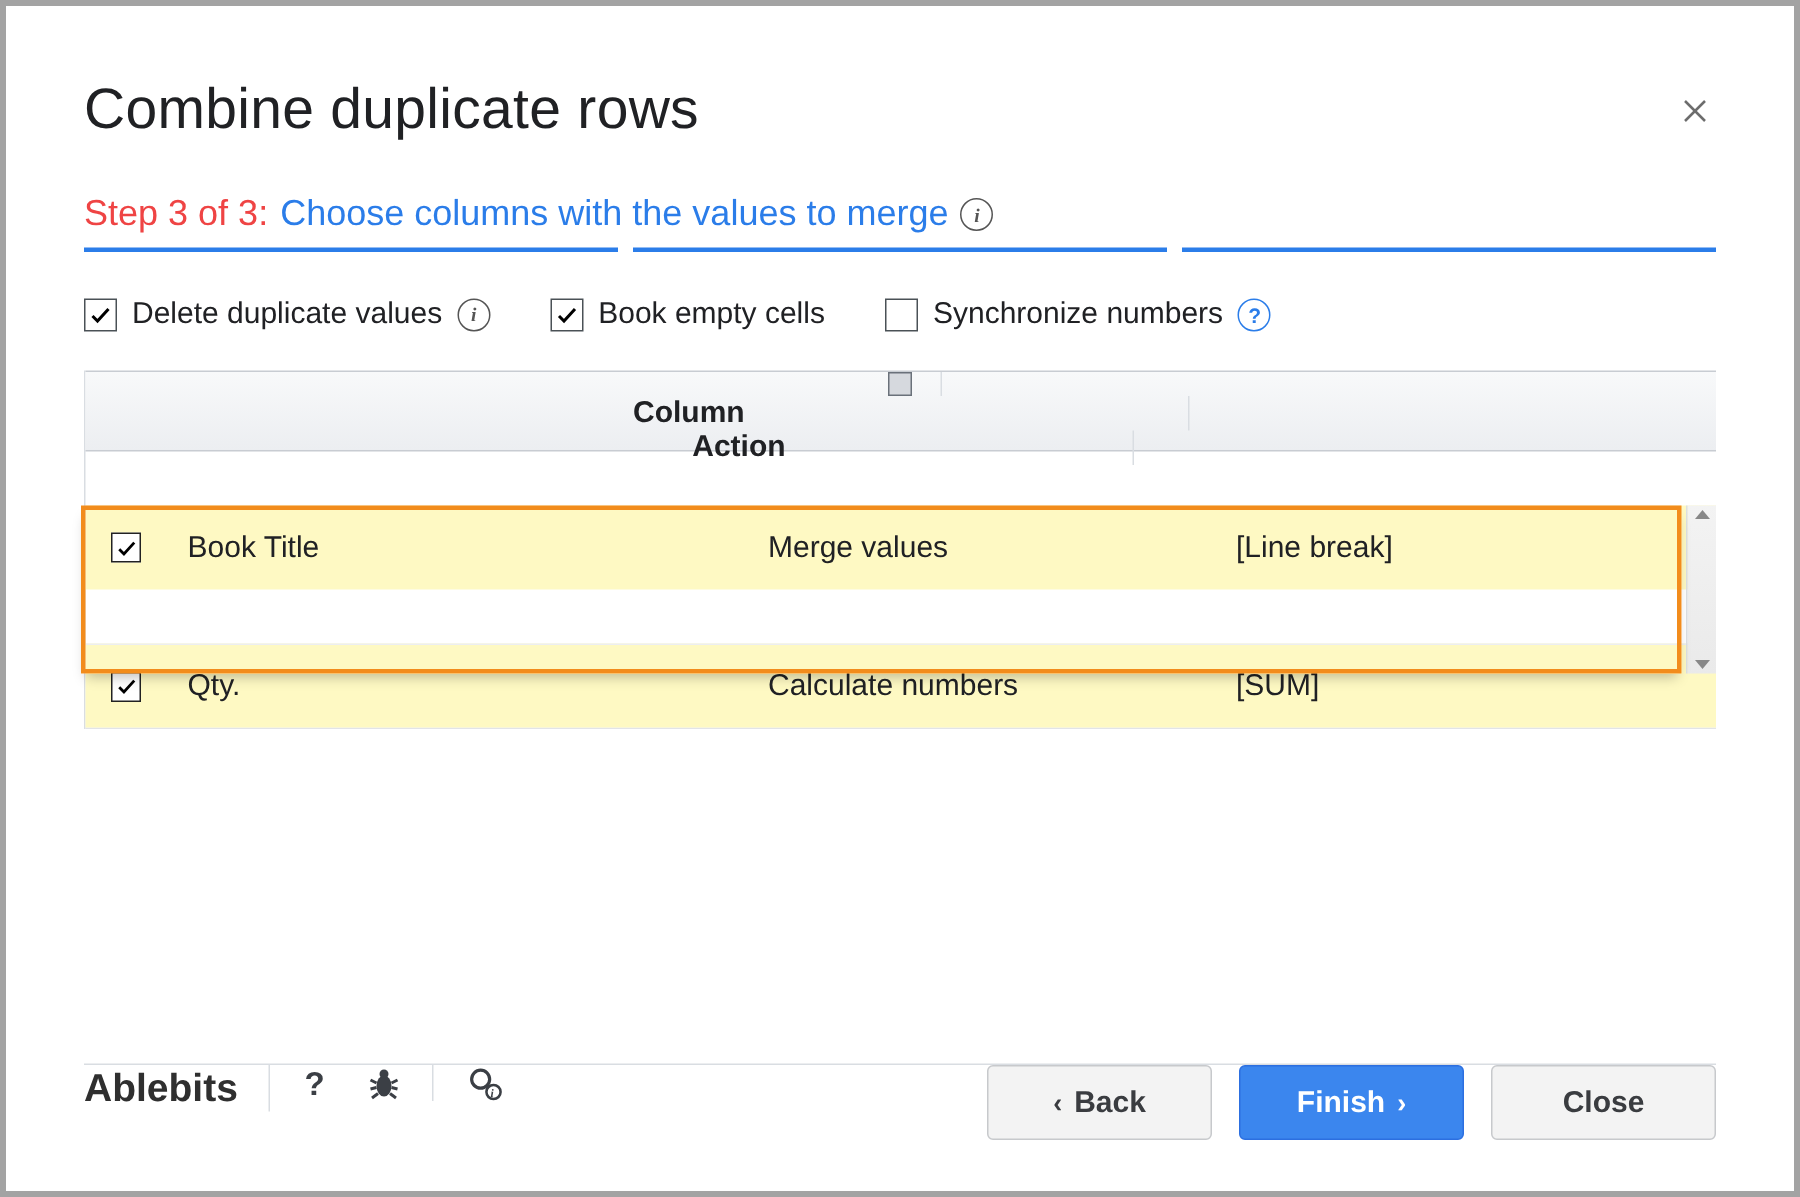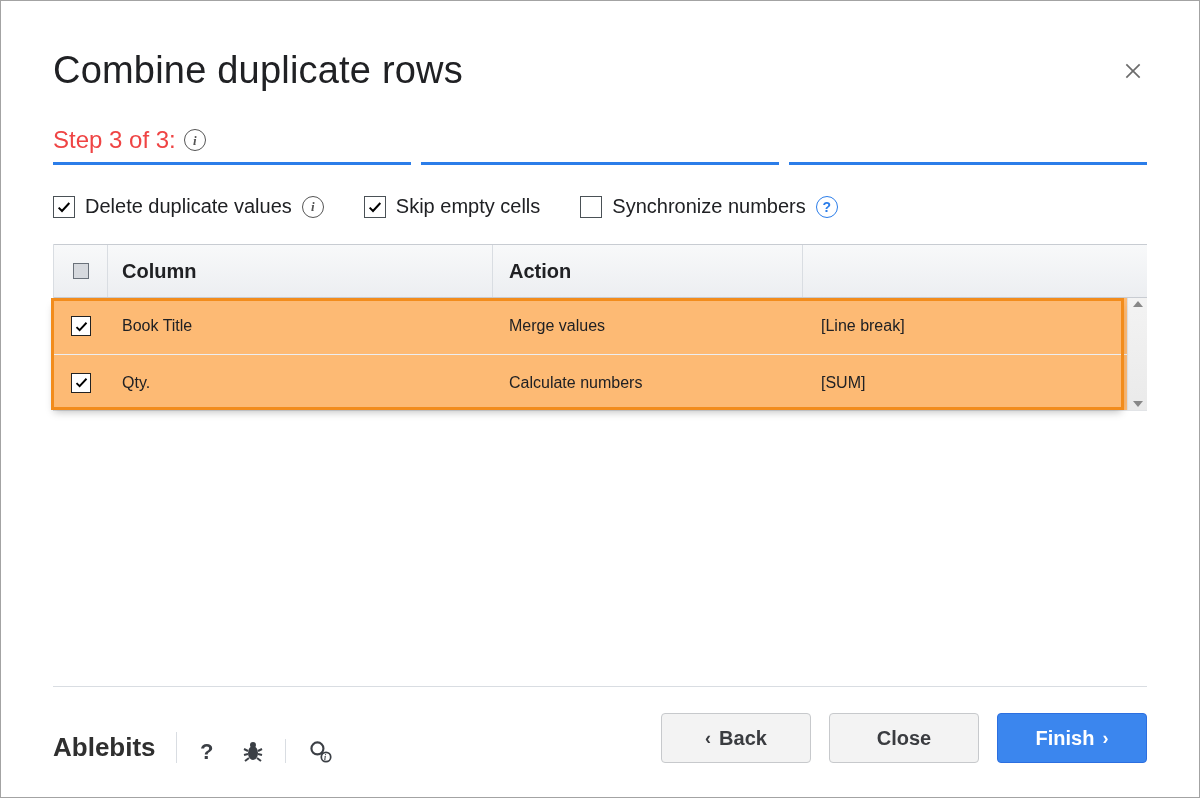--- a/index.html
+++ b/index.html
@@ -5,21 +5,21 @@
   * { box-sizing: border-box; }
   body {
     margin: 0;
     font-family: Arial, "Helvetica Neue", Helvetica, sans-serif;
     background: #fff;
     color: #202124;
   }
   .dialog {
     width: 1200px;
     height: 798px;
-    border: 1px solid #a3a3a3;
+    border: 4px solid #a3a3a3;
     margin: 0 auto;
     padding: 48px 52px 34px 52px;
     display: flex;
     flex-direction: column;
     position: relative;
   }
   .title-row {
     display: flex;
     align-items: center;
     justify-content: space-between;
@@ -121,42 +121,44 @@
   }
   .thead {
     display:flex;
     background: linear-gradient(#f8f9fa,#eceef1);
     border-top: 1px solid #c8ccd2;
     border-bottom: 1px solid #c8ccd2;
     height: 54px;
     align-items:center;
     font-weight: bold;
     font-size: 20px;
+    flex-direction: column;
   }
   .th-check { width:54px; display:flex; align-items:center; justify-content:center; border-right:1px solid #d9dde2; height:100%;}
   .th-col   { width:385px; padding-left:14px; border-right:1px solid #d9dde2; height:100%; display:flex; align-items:center;}
   .th-act   { width:310px; padding-left:16px; border-right:1px solid #d9dde2; height:100%; display:flex; align-items:center;}
   .th-del   { flex:1; padding-left:18px; height:100%; display:flex; align-items:center; border-right:1px solid #d9dde2;}
   .header-box {
     width:16px; height:16px;
     border:1.5px solid #6a717a;
     background:#d6d9de;
   }
 
   .tbody {
     position: relative;
     border-bottom:1px solid #e2e4e7;
   }
   .trow {
     display:flex;
     height:56px;
     align-items:center;
-    font-size:16px;
-    background:#fdba74;
+    font-size:20px;
+    background:#fef9c3;
     border-top:1px solid #eceef1;
+    margin-top:36px;
   }
   .trow:first-child{border-top:none;}
   .td-check{width:54px;display:flex;align-items:center;justify-content:center;}
   .td-col{width:385px;padding-left:14px;}
   .td-act{width:310px;padding-left:16px;}
   .td-del{flex:1;padding-left:18px;}
   .row-cbox{
     width:20px;height:20px;border:1.5px solid #222;
     display:inline-flex;align-items:center;justify-content:center;background:#fff;
   }
@@ -190,23 +192,22 @@
     border-left:5px solid transparent;
     border-right:5px solid transparent;
   }
   .sb-up{ border-bottom:6px solid #888;}
   .sb-down{ border-top:6px solid #888;}
 
   .spacer { flex:1; }
 
   .footer {
     border-top: 1px solid #d9dde2;
-    padding-top: 26px;
     display:flex;
-    align-items:flex-end;
+    align-items:flex-start;
     gap: 18px;
   }
   .brand {
     font-weight: bold;
     font-size: 26px;
     color: #2f2f2f;
     padding-right: 20px;
     border-right: 1px solid #d9dde2;
   }
   .foot-icons {
@@ -254,20 +255,21 @@
     <div class="close-btn">
       <svg viewBox="0 0 24 24" width="20" height="20" fill="none" stroke="#6c6c6c" stroke-width="2">
         <line x1="4" y1="4" x2="20" y2="20"></line>
         <line x1="20" y1="4" x2="4" y2="20"></line>
       </svg>
     </div>
   </div>
 
   <div class="step-row">
     <span class="step-prefix">Step 3 of 3:</span>
+    <span class="step-desc">Choose columns with the values to merge</span>
     <span class="info-circle">i</span>
   </div>
 
   <div class="progress-row">
     <div class="progress-seg"></div>
     <div class="progress-seg"></div>
     <div class="progress-seg"></div>
   </div>
 
   <div class="options-row">
@@ -281,21 +283,21 @@
       <span>Delete duplicate values</span>
       <span class="info-circle">i</span>
     </div>
 
     <div class="opt">
       <span class="cbox checked">
         <svg viewBox="0 0 24 24" fill="none" stroke="#000" stroke-width="3">
             <polyline points="4,13 9,18 20,6"></polyline>
           </svg>
       </span>
-      <span>Skip empty cells</span>
+      <span>Book empty cells</span>
     </div>
 
     <div class="opt">
       <span class="cbox">
         
       </span>
       <span>Synchronize numbers</span>
       <span class="help-circle">?</span>
     </div>
 
@@ -378,22 +380,22 @@
         <text x="18.7" y="24.5" font-size="9" font-family="Georgia" font-style="italic" font-weight="bold" fill="#3b3f45">i</text>
       </svg>
     </span>
 
     <div class="flex-spacer"></div>
 
     <div class="btn btn-default">
       <span class="chev">‹</span>
       <span>Back</span>
     </div>
-    <div class="btn btn-default">
-      <span>Close</span>
-    </div>
     <div class="btn btn-primary">
       <span>Finish</span>
       <span class="chev">›</span>
     </div>
+    <div class="btn btn-default">
+      <span>Close</span>
+    </div>
   </div>
 
 </div>
 
 </body></html>

